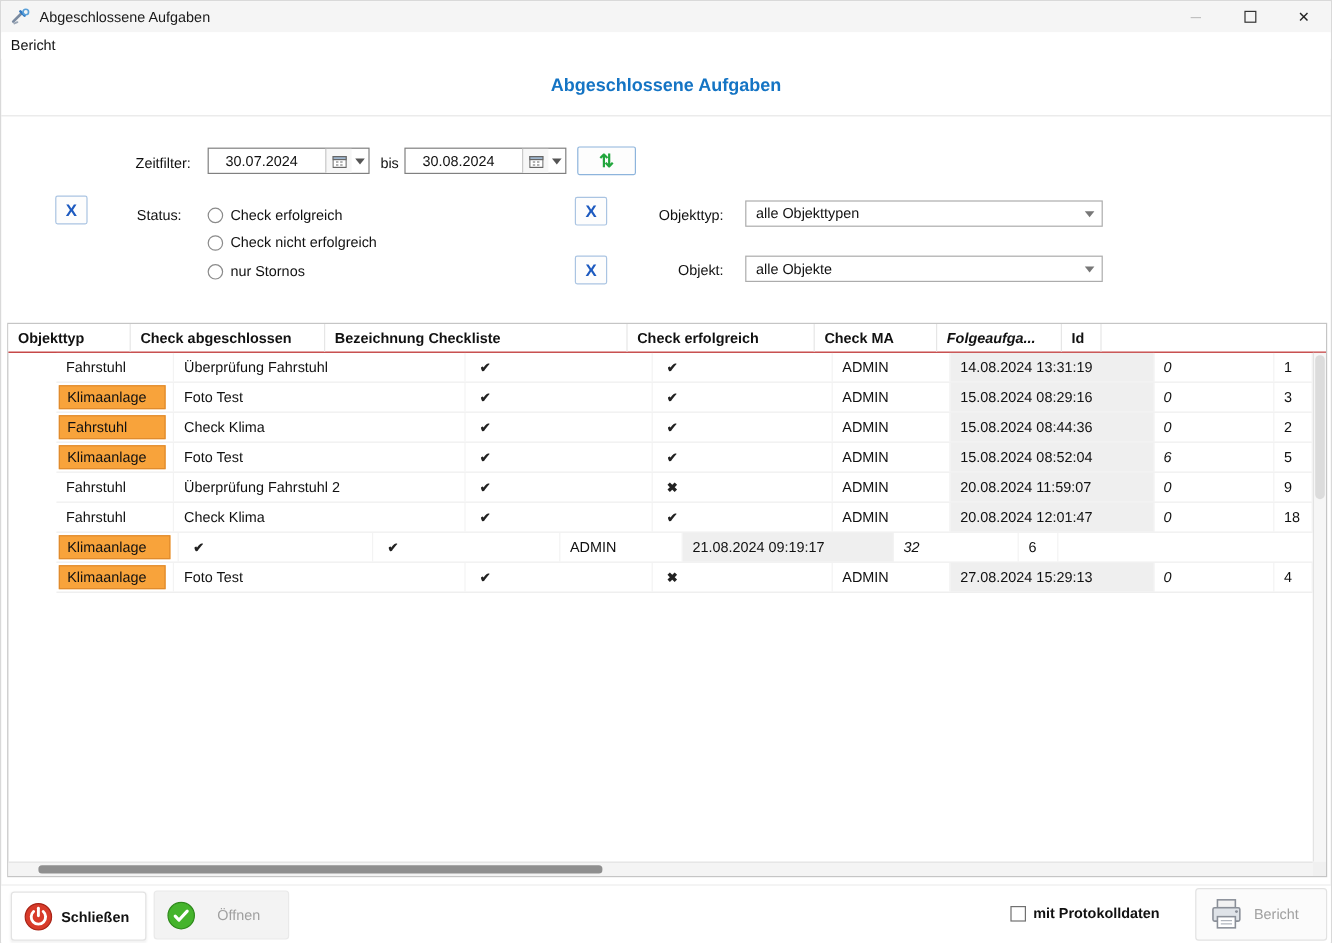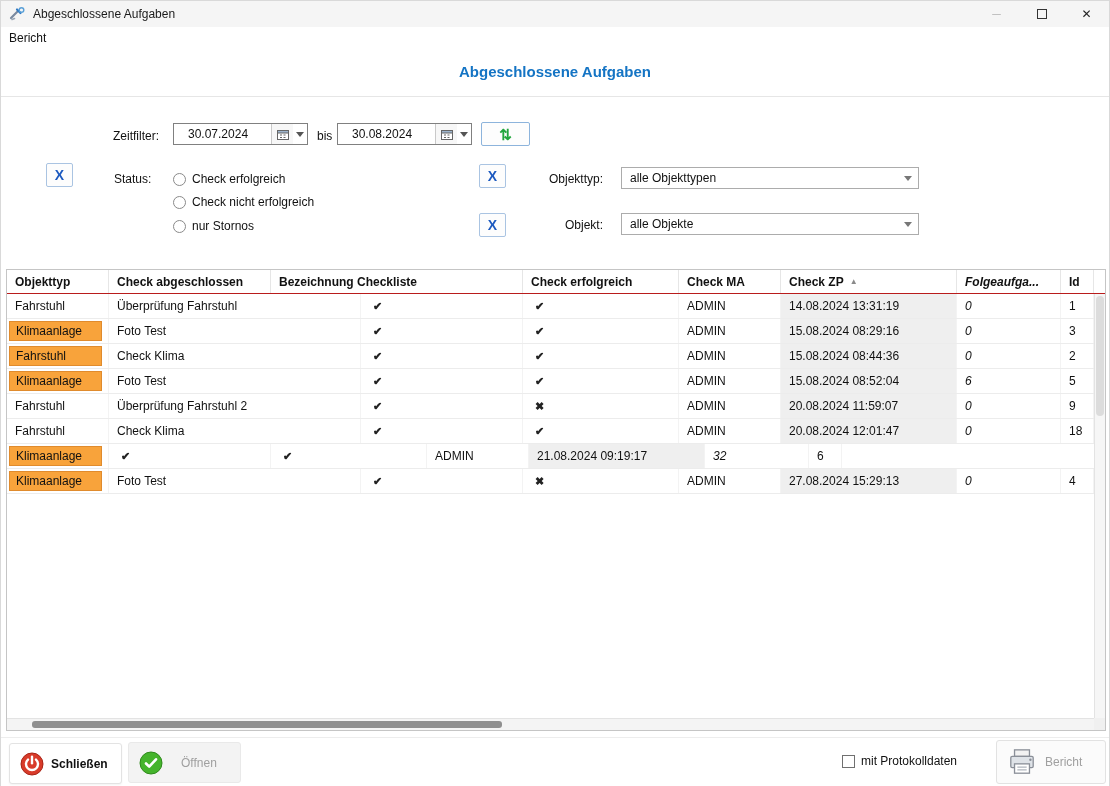--- a/index.html
+++ b/index.html
@@ -56,21 +56,21 @@
   .select .tri-down { border-top-color:#777; border-left-width:4px; border-right-width:4px; }
 
   
   .table { position:absolute; left:5px; top:268px; width:1100px; height:462px;
     border:1px solid #c5c5c5; background:#fff; }
   .thead { display:flex; height:24px; background:#fff; border-bottom:1px solid #b91c1c; }
   .th { display:flex; align-items:center; padding-left:8px; font-size:12px; font-weight:bold; color:#111;
     border-right:1px solid #e6e6e6; overflow:hidden; white-space:nowrap; }
   .th .sort { margin-left:6px; font-size:8px; color:#8a8a8a; }
   .tbody { position:absolute; left:0; top:24px; right:11px; bottom:12px; overflow:hidden; }
-  .trow { display:flex; height:25px; border-bottom:1px solid #ececec; background:#fff; }
+  .trow { display:flex; height:25px; border-bottom:1px solid #ececec; background:#fff;margin-left:40px; }
   .td { display:flex; align-items:center; padding-left:8px; font-size:12px; color:#111;
     border-right:1px solid #f3f3f3; overflow:hidden; white-space:nowrap; }
   .c0{width:102px;} .c1{width:252px;} .c2{width:162px;} .c3{width:156px;}
   .c4{width:102px;} .c5{width:176px;} .c6{width:104px;font-style:italic;} .c7{width:33px;}
   .td.c5 { background:#efefef; }
   .tag { display:block; width:100%; margin:0 2px 0 -6px; padding:2px 6px; background:#f8a33b;
     border:1px solid #e08b2d; font-size:12px; color:#111; }
   .mark { font-size:11px; font-weight:bold; color:#222; margin-left:4px; }
   .vscroll { position:absolute; top:24px; right:0; bottom:12px; width:11px; background:#f6f6f6;
     border-left:1px solid #e3e3e3; }
@@ -85,21 +85,21 @@
     border-top:1px solid #ededed; }
   .btn { position:absolute; display:flex; align-items:center; border-radius:3px; }
   .btn-schliessen { left:8px; top:5px; width:113px; height:41px; background:#fff; border:1px solid #e3e3e3;
     box-shadow:0 1px 2px rgba(0,0,0,0.05); }
   .btn-schliessen .txt { font-size:12px; font-weight:bold; color:#111; margin-left:7px; }
   .btn-oeffnen { left:127px; top:4px; width:113px; height:41px; background:#f3f3f3; border:1px solid #e9e9e9; }
   .btn-oeffnen .txt { font-size:12px; color:#9f9f9f; margin-left:18px; }
   .btn .cicon { width:24px; height:24px; margin-left:10px; flex:none; }
   .chkwrap { position:absolute; left:841px; top:16px; display:flex; align-items:center; }
   .chkbox { width:13px; height:13px; border:1px solid #707070; background:#fff; margin-right:6px; flex:none; }
-  .chklabel { font-size:12px; font-weight:normal; color:#111; }
+  .chklabel { font-size:12px; font-weight:bold; color:#111; }
   .btn-bericht { left:995px; top:2px; width:110px; height:44px; background:#fbfbfb; border:1px solid #e2e2e2; }
   .btn-bericht .txt { font-size:12px; color:#a0a0a0; margin-left:8px; }
   .btn-bericht .picon { width:30px; height:28px; margin-left:10px; flex:none; }
 </style>
 </head>
 <body>
 
 <div class="window">
 
   <div class="titlebar">
@@ -210,24 +210,20 @@
         </div>
         <div class="th c1">
           <span>Bezeichnung Checkliste</span>
         </div>
         <div class="th c3">
           <span>Check erfolgreich</span>
         </div>
         <div class="th c4">
           <span>Check MA</span>
         </div>
-        <div class="th c5">
-          <span>Check ZP</span>
-          <span class="sort">▲</span>
-        </div>
         <div class="th c6">
           <span>Folgeaufga...</span>
         </div>
         <div class="th c7">
           <span>Id</span>
         </div>
       </div>
     <div class="tbody">
         <div class="trow">
           <div class="td c0">Fahrstuhl</div>

